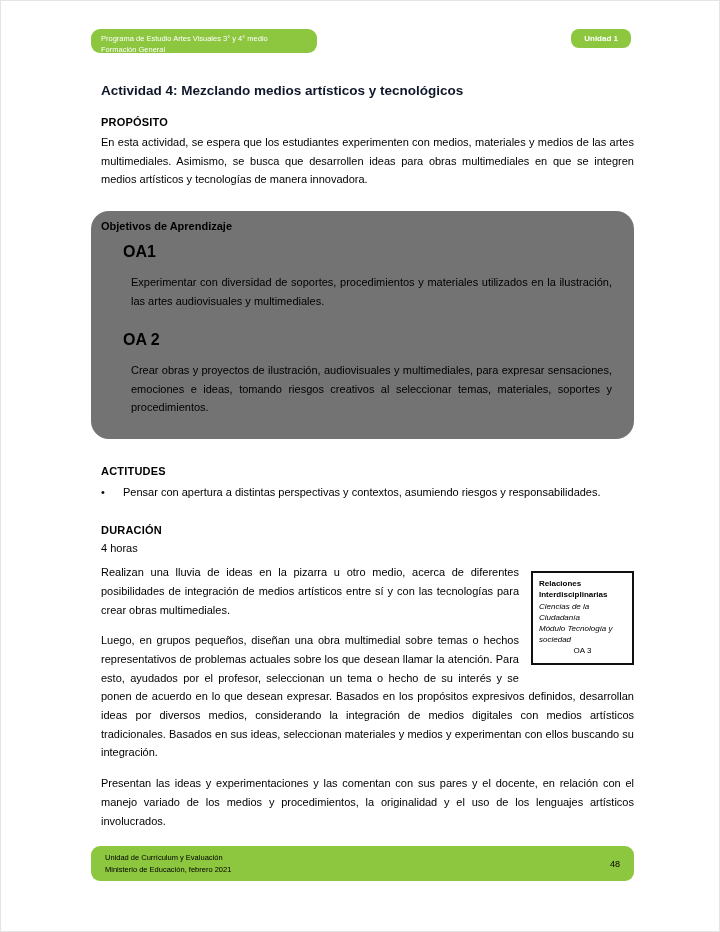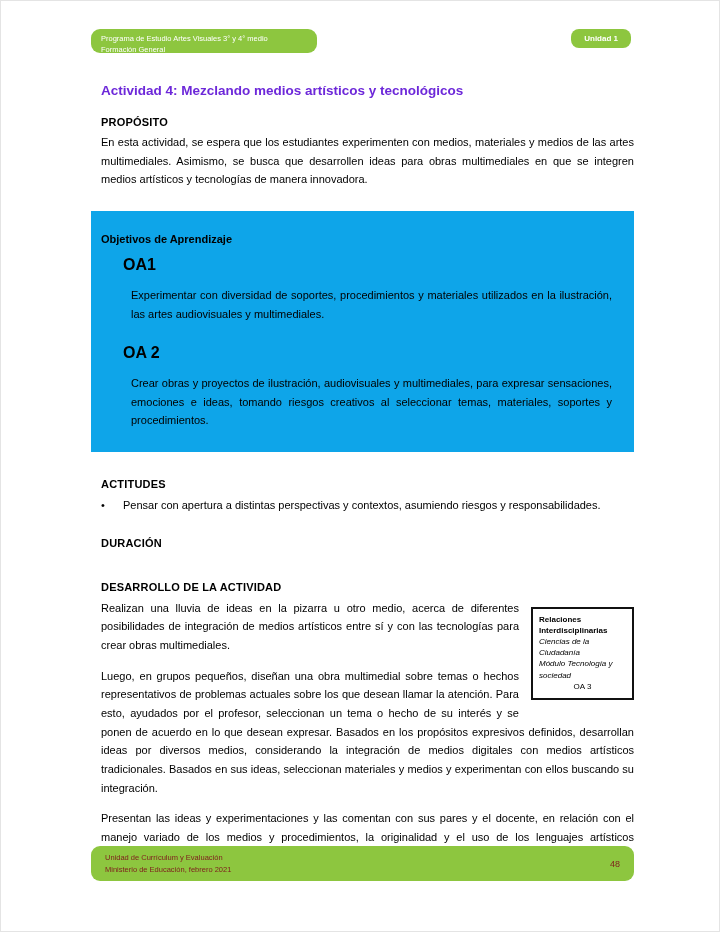--- a/index.html
+++ b/index.html
@@ -44,41 +44,42 @@
     position: absolute;
     left: 90px; top: 0;
     width: 543px;
   }
   .indent { margin-left: 10px; }
 
   .activity-title {
     margin: 82px 0 0 10px;
     font-size: 13.5px;
     font-weight: bold;
-    color: #6d28d9;
+    color: #0f172a;
   }
   .section-heading {
     margin: 18px 0 0 10px;
     font-size: 11px;
     font-weight: bold;
     letter-spacing: 0.2px;
   }
   .body-text {
     margin: 5px 0 0 10px;
     font-size: 11px;
     line-height: 1.7;
     text-align: justify;
   }
 
   
   .objectives-box {
     margin-top: 22px;
-    background: #0ea5e9;
-    padding: 22px 10px 14px 10px;
+    background: #737373;
+    padding: 9px 10px 14px 10px;
     box-sizing: border-box;
+    border-radius: 18px;
   }
   .objectives-heading {
     font-size: 11px;
     font-weight: bold;
     margin-bottom: 6px;
   }
   .objective { margin-left: 22px; margin-right: 4px; }
   .objective + .objective { margin-top: 15px; }
   .objective-code { font-size: 16px; font-weight: bold; line-height: 1.7; }
   .objective-text { margin: 8px; font-size: 11px; line-height: 1.7; text-align: justify; }
@@ -111,21 +112,21 @@
   
   .footer-bar {
     position: absolute;
     left: 90px;
     top: 845px;
     width: 543px;
     height: 35px;
     background: #8dc63f;
     border-radius: 9px;
     box-sizing: border-box;
-    color: #7f1d1d;
+    color: #000000;
     display: flex;
     align-items: center;
     justify-content: space-between;
     padding: 0 14px;
   }
   .footer-left { font-size: 7.5px; line-height: 1.55; }
   .footer-page { font-size: 9px; }
 </style>
 </head>
 <body>
@@ -159,22 +160,22 @@
 
     <h2 class="section-heading" style="margin-top:26px;">ACTITUDES</h2>
     <ul class="bullet-list">
       <li class="bullet-item">
         <span class="bullet-glyph">•</span>
         <span class="bullet-text">Pensar con apertura a distintas perspectivas y contextos, asumiendo riesgos y responsabilidades.</span>
       </li>
     </ul>
 
     <h2 class="section-heading" style="margin-top:22px;">DURACIÓN</h2>
+    <p class="body-text" style="margin-top:3px;">4 horas</p>
 
-    <h2 class="section-heading" style="margin-top:32px;">DESARROLLO DE LA ACTIVIDAD</h2>
 
     <div class="desarrollo indent">
       <aside class="interdisc-box">
         <div class="interdisc-title">Relaciones Interdisciplinarias</div>
         <div class="interdisc-subject">Ciencias de la Ciudadanía</div>
         <div class="interdisc-subject">Módulo Tecnología y sociedad</div>
         <div class="interdisc-oa">OA 3</div>
       </aside>
       <p class="body-text" style="margin-left:0;">Realizan una lluvia de ideas en la pizarra u otro medio, acerca de diferentes posibilidades de integración de medios artísticos entre sí y con las tecnologías para crear obras multimediales.</p>
       <p class="body-text" style="margin-left:0;">Luego, en grupos pequeños, diseñan una obra multimedial sobre temas o hechos representativos de problemas actuales sobre los que desean llamar la atención. Para esto, ayudados por el profesor, seleccionan un tema o hecho de su interés y se ponen de acuerdo en lo que desean expresar. Basados en los propósitos expresivos definidos, desarrollan ideas por diversos medios, considerando la integración de medios digitales con medios artísticos tradicionales. Basados en sus ideas, seleccionan materiales y medios y experimentan con ellos buscando su integración.</p>

